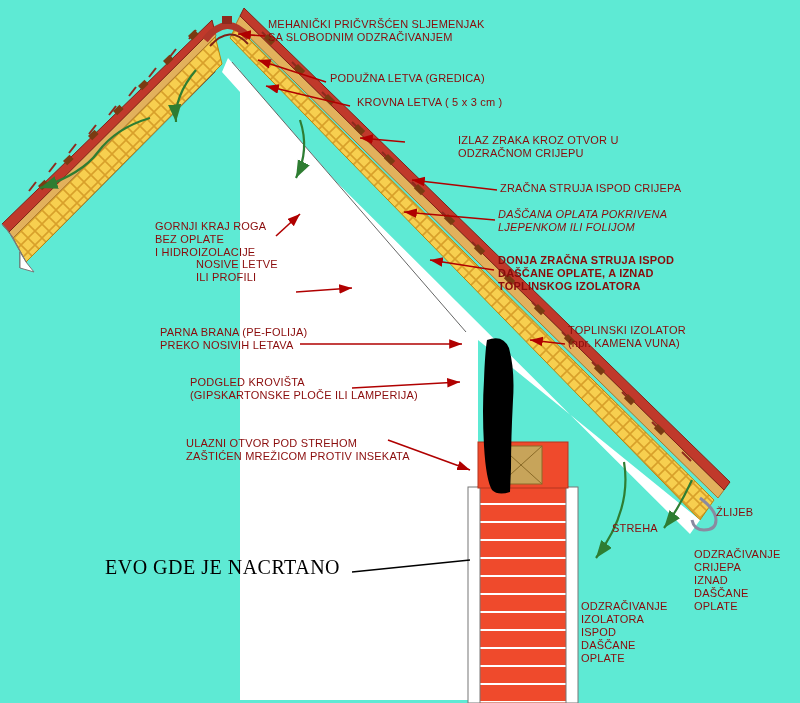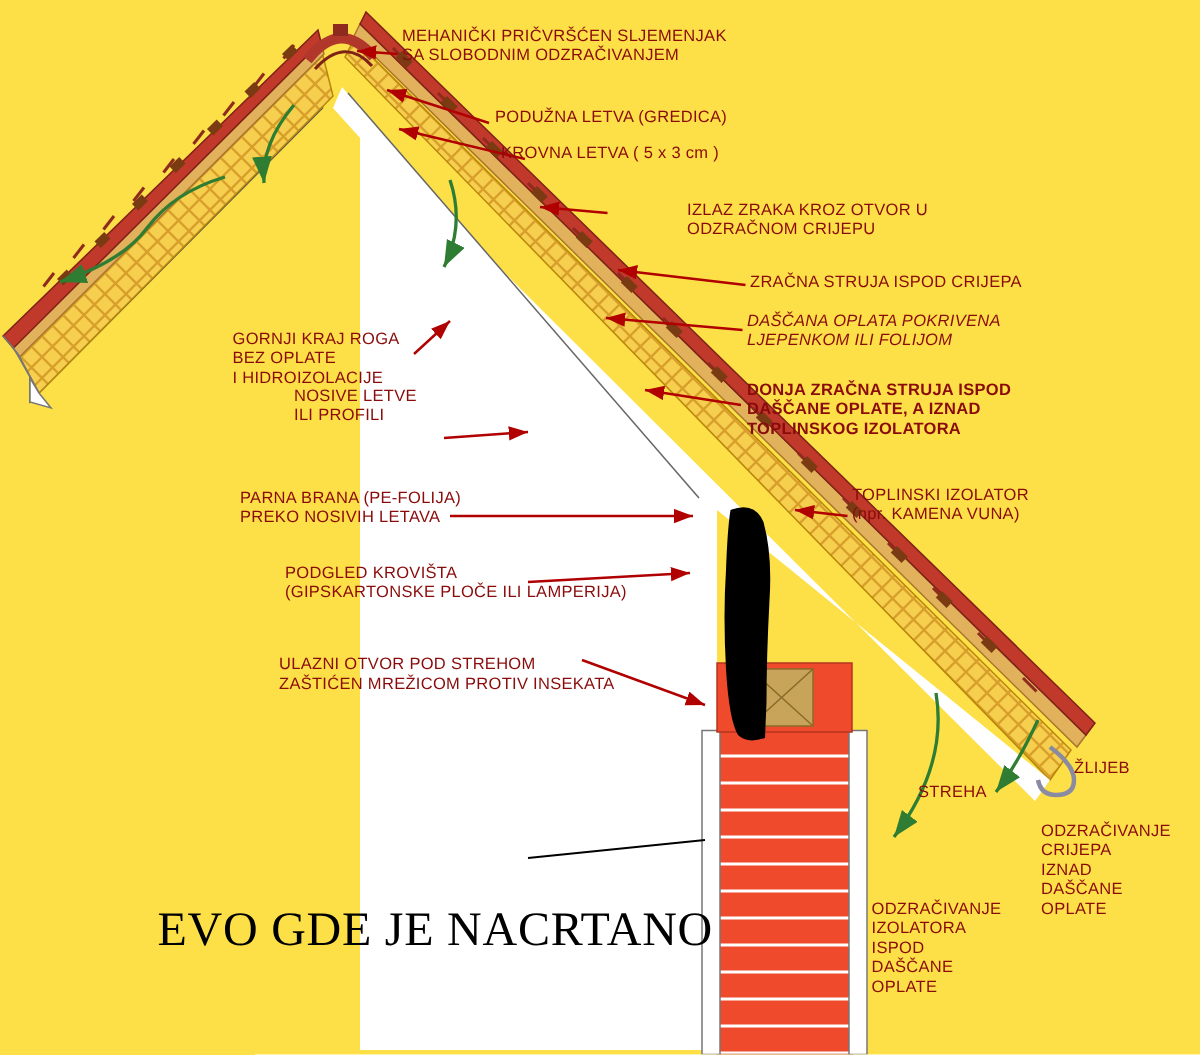--- a/index.html
+++ b/index.html
@@ -4,21 +4,21 @@
 <style>
   html, body {
     margin: 0;
     padding: 0;
     background: #ffffff;
   }
   #stage {
     position: relative;
     width: 800px;
     height: 703px;
-    background: #fde047;
+    background: #5eead4;
     overflow: hidden;
     font-family: "Liberation Sans", sans-serif;
   }
   #stage svg.diagram {
     position: absolute;
     left: 0;
     top: 0;
     width: 800px;
     height: 703px;
   }
@@ -27,25 +27,24 @@
     font-family: "Liberation Sans", sans-serif;
     font-size: 11px;
     line-height: 13px;
     color: #8a0b0b;
     white-space: pre;
     letter-spacing: 0.2px;
   }
   .handwrite {
     position: absolute;
     font-family: "Liberation Serif", serif;
-    font-size: 32px;
+    font-size: 20px;
     color: #000000;
     white-space: pre;
     letter-spacing: 0.5px;
-    margin-top: 45px;
   }
 </style>
 </head>
 <body>
 
 <div id="stage">
 
   <svg class="diagram" viewBox="0 0 800 703">
     <defs>
       <marker id="arrowRed" markerWidth="9" markerHeight="9" refX="8" refY="3" orient="auto">
@@ -196,21 +195,21 @@
       <path d="M388,440 L470,470"></path>
       <path d="M276,236 L300,214"></path>
     </g>
 
     <path d="M352,572 L470,560" stroke="#000000" stroke-width="1.4" fill="none"></path>
   </svg>
 
   <div class="lbl" style="left:268px; top:18px;">MEHANIČKI PRIČVRŠĆEN SLJEMENJAK
 SA SLOBODNIM ODZRAČIVANJEM</div>
   <div class="lbl" style="left:330px; top:72px;">PODUŽNA LETVA (GREDICA)</div>
-  <div class="lbl" style="left:334px; top:96px;">KROVNA LETVA ( 5 x 3 cm )</div>
+  <div class="lbl" style="left:357px; top:96px;">KROVNA LETVA ( 5 x 3 cm )</div>
   <div class="lbl" style="left:410px; top:134px;margin-left:48px;">IZLAZ ZRAKA KROZ OTVOR U
 ODZRAČNOM CRIJEPU</div>
   <div class="lbl" style="left:500px; top:182px;">ZRAČNA STRUJA ISPOD CRIJEPA</div>
   <div class="lbl" style="left:498px; top:208px;font-style:italic;">DAŠČANA OPLATA POKRIVENA
 LJEPENKOM ILI FOLIJOM</div>
   <div class="lbl" style="left:155px; top:220px;">GORNJI KRAJ ROGA
 BEZ OPLATE
 I HIDROIZOLACIJE</div>
   <div class="lbl" style="left:498px; top:254px;font-weight:bold;">DONJA ZRAČNA STRUJA ISPOD
 DAŠČANE OPLATE, A IZNAD

